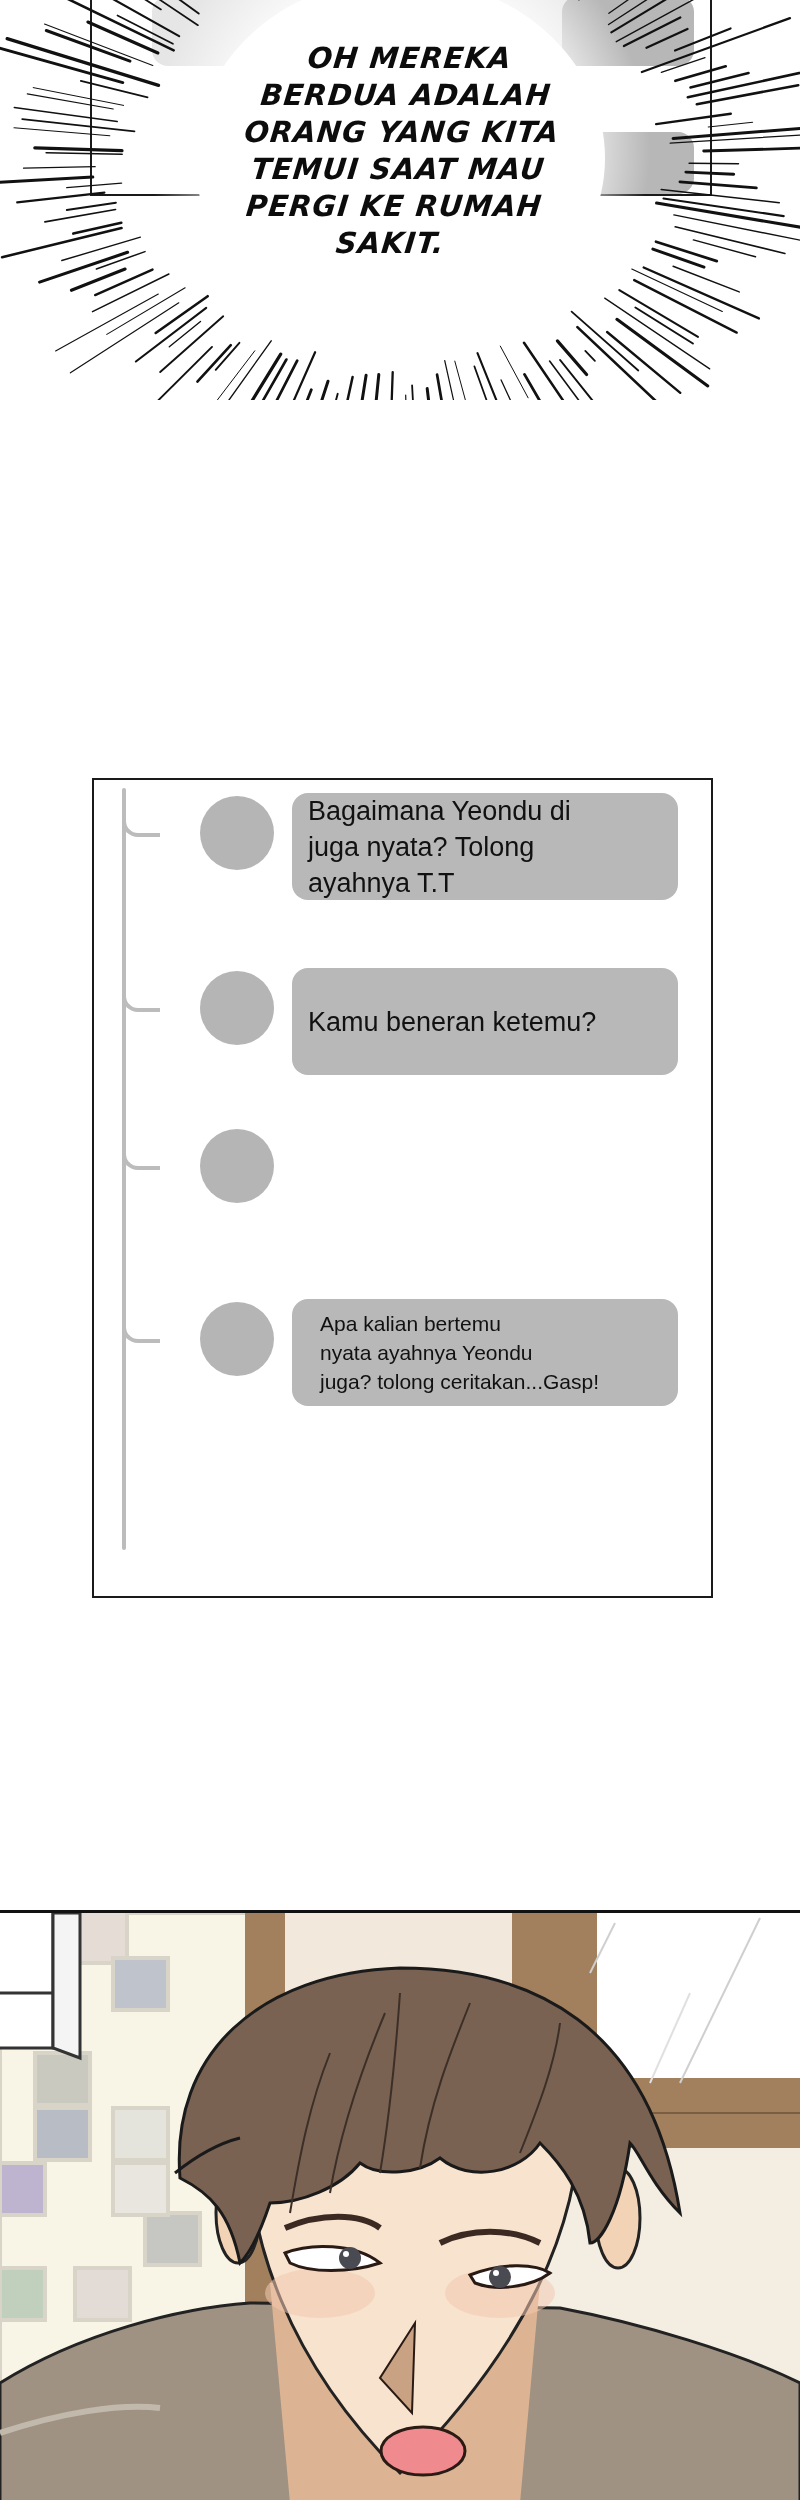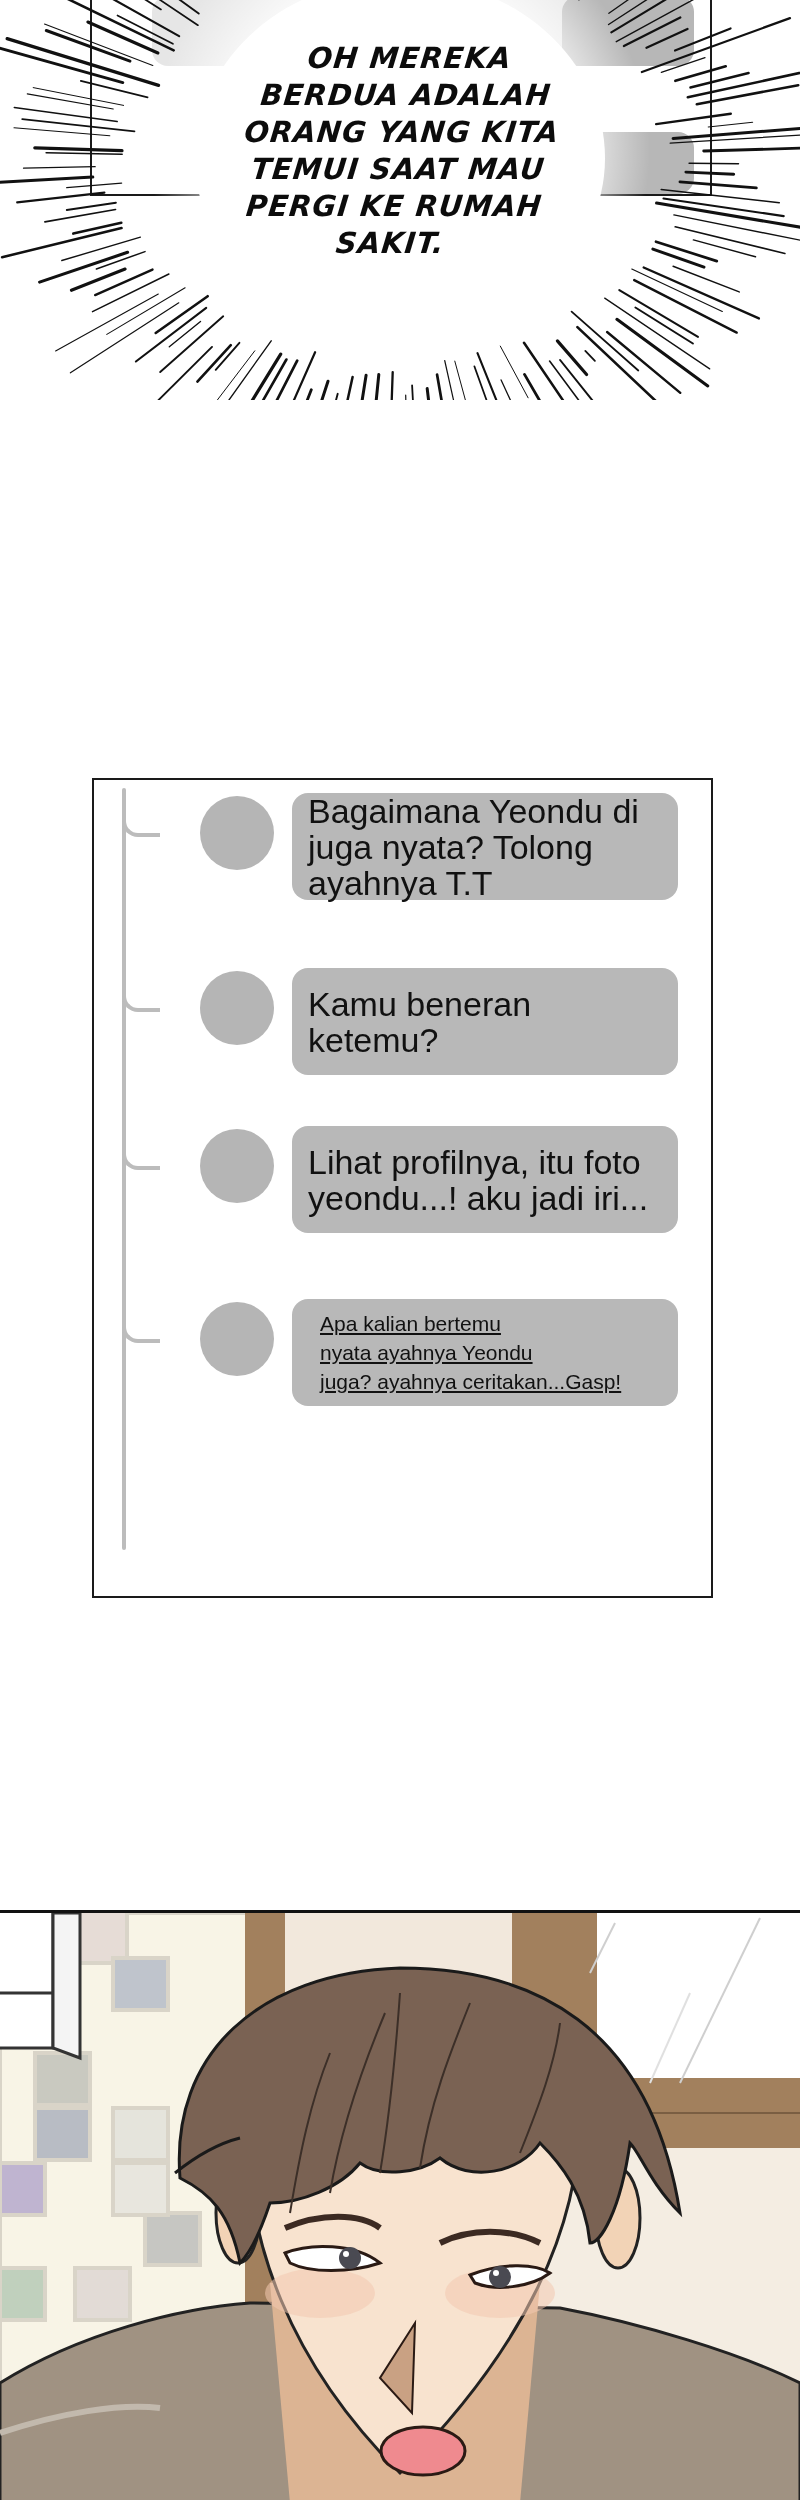--- a/index.html
+++ b/index.html
@@ -27,22 +27,22 @@
   .trunk { position: absolute; left: 28px; top: 8px; width: 4px; height: 762px; background: #bcbcbc; border-radius: 2px; }
   .comment { position: absolute; left: 0; width: 617px; height: 108px; }
   .branch { position: absolute; left: 28px; width: 38px; height: 22px;
             border-left: 4px solid #bcbcbc; border-bottom: 4px solid #bcbcbc;
             border-bottom-left-radius: 16px; box-sizing: border-box; }
   .avatar { position: absolute; left: 106px; width: 74px; height: 74px; border-radius: 50%; background: #b5b5b5; }
   .bubble { position: absolute; left: 198px; width: 386px; height: 107px; background: #b8b8b8;
             border-radius: 16px; box-sizing: border-box; padding: 0 16px; color: #111;
             display: flex; align-items: center; }
   .bubble .txt { font-family: "Liberation Sans", sans-serif; }
-  .bubble.large .txt { font-size: 34px; line-height: 36px; }
-  .bubble.small .txt { font-size: 21px; line-height: 29px; padding-left: 12px; text-decoration: underline; }
+  .bubble.large .txt { font-size: 27px; line-height: 36px; }
+  .bubble.small .txt { font-size: 21px; line-height: 29px; padding-left: 12px; }
 
   
   .panel-art { position: absolute; left: 0; top: 1910px; width: 800px; height: 590px;
                border-top: 3px solid #111; overflow: hidden; background: #f3ece1; }
   .panel-art svg { position: absolute; left: 0; top: 0; }
 </style>
 </head>
 <body>
 
 <div class="panel-top">
@@ -244,36 +244,30 @@
     <div class="branch" style="top:22px"></div>
     <div class="avatar" style="top:3px"></div>
     <div class="bubble large" style="top:0">
       <div class="txt">Kamu beneran ketemu?</div>
     </div>
   </div>
 
   <div class="comment" style="top:346px">
     <div class="branch" style="top:22px"></div>
     <div class="avatar" style="top:3px"></div>
-    <div class="bubble large" style="top:0">
-      <div class="txt">
-        <div>Lihat profilnya, itu foto</div>
-        <div>yeondu...! aku jadi iri...</div>
-      </div>
-    </div>
   </div>
 
   <div class="comment" style="top:519px">
     <div class="branch" style="top:22px"></div>
     <div class="avatar" style="top:3px"></div>
     <div class="bubble small" style="top:0">
       <div class="txt">
         <div>Apa kalian bertemu</div>
         <div>nyata ayahnya Yeondu</div>
-        <div>juga? ayahnya ceritakan...Gasp!</div>
+        <div>juga? tolong ceritakan...Gasp!</div>
       </div>
     </div>
   </div>
 
 </div>
 
 <div class="panel-art">
   <svg width="800" height="590" viewBox="0 0 800 590">
 
     <rect x="0" y="0" width="800" height="590" fill="#f4ede2"></rect>

